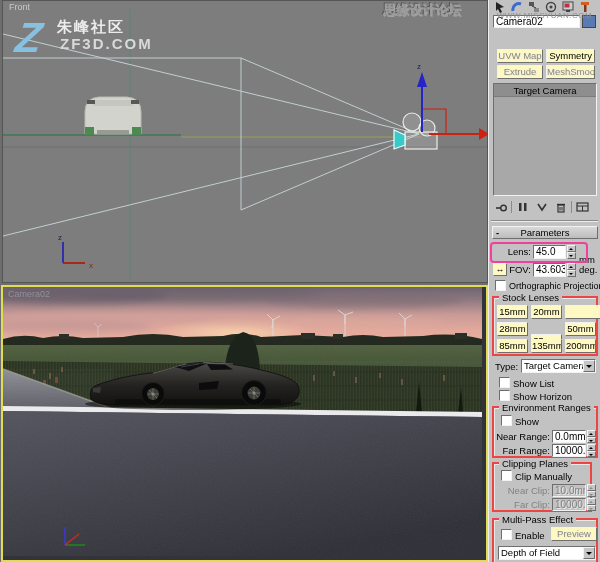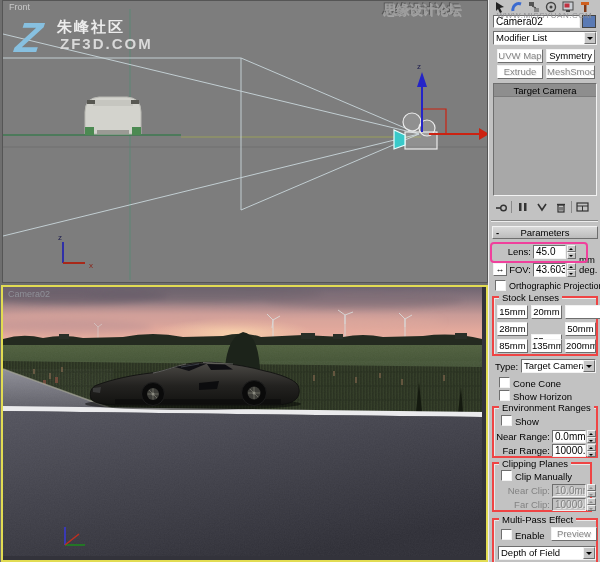--- a/index.html
+++ b/index.html
@@ -21,21 +21,21 @@
   #wm-missyuan{left:497px;top:11px;font-size:8px;color:#8f8f92;letter-spacing:.5px;}
   
   #panel{position:absolute;left:488px;top:0;width:112px;height:562px;background:#c2c2c2;border-left:1px solid #efefef;}
   #panel *{box-sizing:border-box;}
   .abs{position:absolute;}
   .tabrow{position:absolute;left:3px;top:0;height:13px;display:flex;gap:1px;}
   .tab{width:16px;height:13px;display:flex;align-items:center;justify-content:center;background:#c2c2c2;}
   .field{background:#fff;border:1px solid;border-color:#6e6e6e #f2f2f2 #f2f2f2 #6e6e6e;
     font-size:10px;padding:0 2px;line-height:12px;white-space:nowrap;overflow:hidden;}
   .field.disabled{background:#c2c2c2;color:#828282;text-shadow:1px 1px 0 #e9e9e9;}
-  .btn{background:#ffffff;border:1px solid;border-color:#f2f2f2 #6e6e6e #6e6e6e #f2f2f2;
+  .btn{background:#fef9c3;border:1px solid;border-color:#f2f2f2 #6e6e6e #6e6e6e #f2f2f2;
     font-size:9.5px;text-align:center;line-height:12px;overflow:hidden;white-space:nowrap;}
   .btn.disabled{color:#858585;text-shadow:1px 1px 0 #ebebeb;}
   .lbl{font-size:9.5px;white-space:nowrap;}
   .lbl.r{text-align:right;}
   .cb{width:11px;height:11px;background:#fff;border:1px solid;border-color:#6e6e6e #f2f2f2 #f2f2f2 #6e6e6e;}
   .grp{position:absolute;border:2px solid #ef4444;box-shadow:1px 1px 0 #e9e9e9 inset;}
   .legend{position:absolute;top:-6px;left:5px;background:#c2c2c2;padding:0 3px;font-size:9.5px;white-space:nowrap;}
   .spin{position:absolute;width:9px;height:14px;display:flex;flex-direction:column;}
   .spin div{flex:1;background:#c6c6c6;border:1px solid;border-color:#f2f2f2 #6e6e6e #6e6e6e #f2f2f2;position:relative;}
   .spin .up:after,.spin .dn:after{content:"";position:absolute;left:1px;top:2px;border:2.5px solid transparent;}
@@ -309,24 +309,20 @@
           <svg width="12" height="12">
             <rect x="2" y="1" width="8" height="3" fill="#d06020"></rect>
             <rect x="5" y="4" width="2.5" height="7" fill="#803818"></rect>
           </svg>
         </div>
     </div>
 
     <div class="field abs" style="left:4px;top:15px;width:87px;height:13px;">Camera02</div>
     <div class="abs" style="left:93px;top:15px;width:14px;height:13px;background:#5a7ab4;border:1px solid #444;"></div>
 
-    <div class="combo" style="left:4px;top:31px;width:104px;height:14px;">
-      <span>Modifier List</span>
-      <span class="arrowbtn"></span>
-    </div>
 
     <div class="btn abs disabled" style="left:8px;top:49px;width:46px;height:14px;">UVW Map</div>
     <div class="btn abs" style="left:57px;top:49px;width:49px;height:14px;">Symmetry</div>
     <div class="btn abs disabled" style="left:8px;top:65px;width:46px;height:14px;">Extrude</div>
     <div class="btn abs disabled" style="left:57px;top:65px;width:49px;height:14px;">MeshSmooth</div>
 
     <div class="stack">
       <div class="stackitem">Target Camera</div>
     </div>
 
@@ -409,21 +405,21 @@
       <div class="btn abs" style="left:71px;top:41px;width:31px;height:14px;">200mm</div>
     </div>
 
     <div class="lbl abs" style="left:6px;top:361px;">Type:</div>
     <div class="combo" style="left:32px;top:359px;width:75px;height:14px;">
       <span>Target Camera</span>
       <span class="arrowbtn"></span>
     </div>
 
     <div class="cb abs" style="left:10px;top:377px;"></div>
-    <div class="lbl abs" style="left:24px;top:378px;">Cone Cone</div>
+    <div class="lbl abs" style="left:24px;top:378px;">Show List</div>
     <div class="cb abs" style="left:10px;top:390px;"></div>
     <div class="lbl abs" style="left:24px;top:391px;">Show Horizon</div>
 
     <div class="grp" style="left:3px;top:406px;width:106px;height:52px;">
       <div class="legend">Environment Ranges</div>
       <div class="cb abs" style="left:7px;top:7px;"></div>
       <div class="lbl abs" style="left:21px;top:8px;">Show</div>
       <div class="lbl r abs" style="left:2px;top:23px;width:54px;">Near Range:</div>
       <div class="field abs" style="left:58px;top:22px;width:34px;height:13px;">0.0mm</div>
       <div class="spin" style="left:93px;top:22px;height:13px;">

